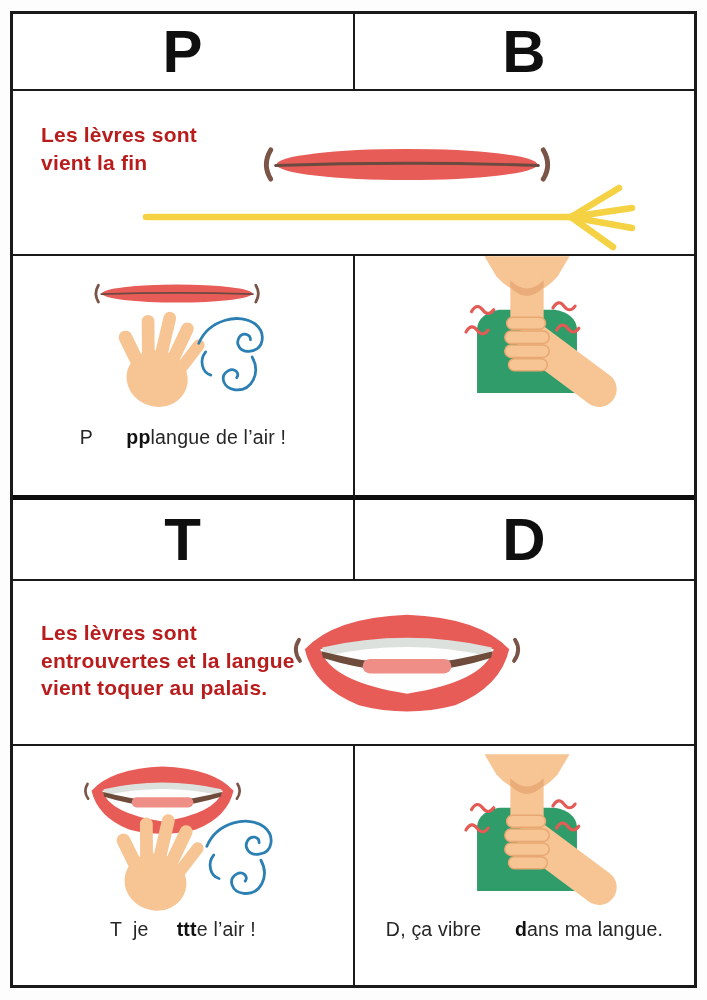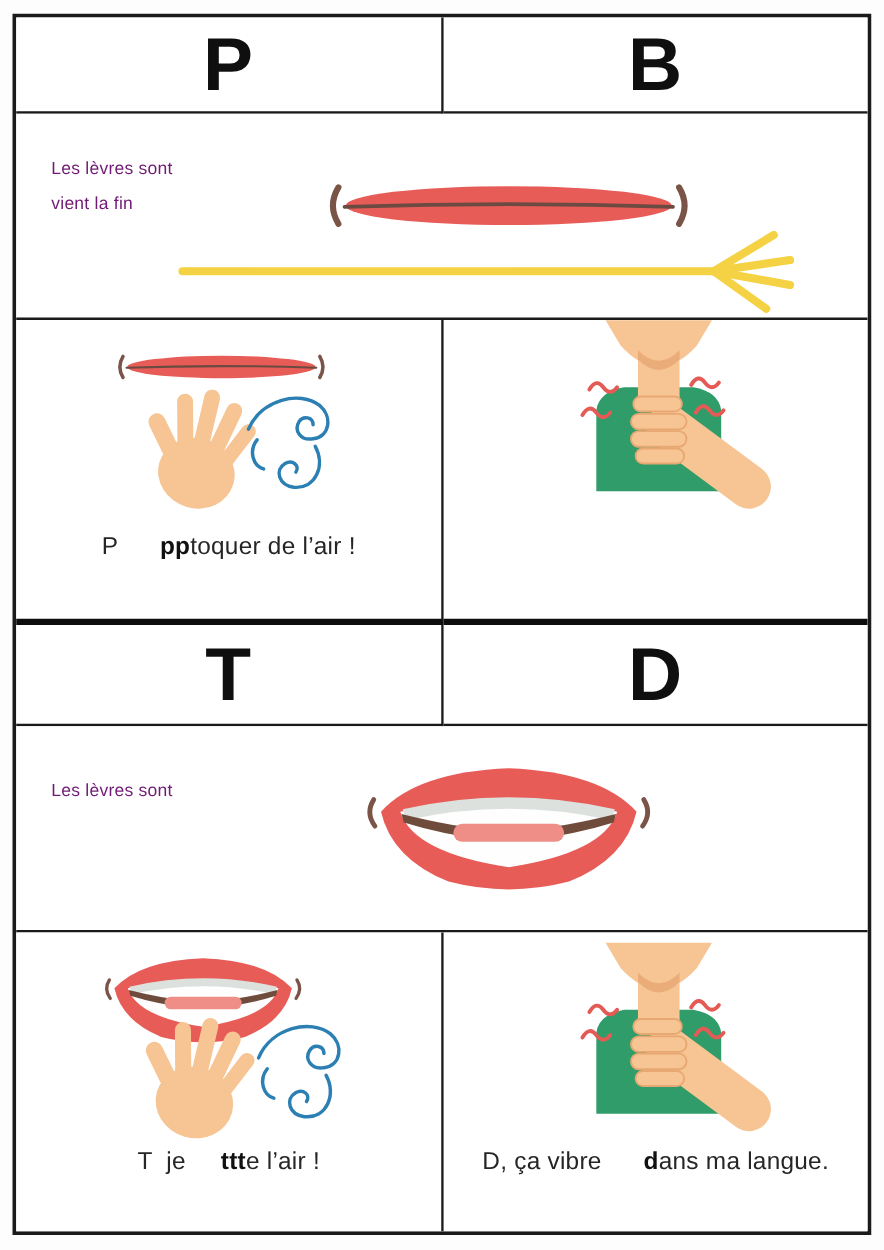--- a/index.html
+++ b/index.html
@@ -9,22 +9,22 @@
        border:3px solid #1a1a1a;background:#ffffff;display:grid;
        grid-template-columns:342px 339px;
        grid-template-rows:77px 165px 244px 81px 165px 239px;}
   .cell{position:relative;box-sizing:border-box;background:#ffffff;}
   .col-l{border-right:2px solid #1a1a1a;}
   .rb2{border-bottom:2px solid #1a1a1a;}
   .rb5{border-bottom:5px solid #0d0d0d;}
   .span2{grid-column:1/3;}
   .letter-cell{display:flex;align-items:center;justify-content:center;
                font-size:60px;font-weight:700;color:#0f0f0f;letter-spacing:1px;}
-  .desc-text{position:absolute;left:28px;font-size:14px;font-weight:400;
-             line-height:27.5px;color:#701a75;letter-spacing:.2px;}
+  .desc-text{position:absolute;left:28px;font-size:21px;font-weight:700;
+             line-height:27.5px;color:#b91c1c;letter-spacing:.2px;}
   .desc-text span{display:block;}
   .caption{position:absolute;left:0;right:0;text-align:center;font-size:19.5px;
            color:#262626;line-height:26px;white-space:pre-wrap;letter-spacing:.2px;}
   .caption b{font-weight:700;color:#111;margin-left:28px;}
   .abs{position:absolute;}
   svg{display:block;overflow:visible;}
 </style>
 </head>
 <body>
 
@@ -109,38 +109,40 @@
         </g>
       </svg>
     </div>
 
     <div class="cell col-l rb5">
       <svg class="abs" style="left:66px;top:20px;" width="218" height="136" viewBox="0 0 240 150">
         <use href="#lips-closed" transform="translate(15,7) scale(0.62)"></use>
         <use href="#hand" transform="translate(92,92) rotate(16)"></use>
         <use href="#swirls" transform="translate(130,40) scale(0.95)"></use>
       </svg>
-      <div class="caption" style="top:168px;"><span>P </span><b>pp</b><span>toquer de l’air !</span></div>
+      <div class="caption" style="top:168px;"><span>P </span><b>pp</b><span>langue de l’air !</span></div>
     </div>
     <div class="cell rb5">
       <svg class="abs" style="left:98px;top:0;" width="148" height="139" viewBox="0 0 160 150">
         <use href="#throat"></use>
       </svg>
     </div>
 
     <div class="cell letter-cell col-l rb2">
       <span>T</span>
     </div>
     <div class="cell letter-cell rb2">
       <span>D</span>
     </div>
 
     <div class="cell span2 rb2">
       <div class="desc-text" style="top:38px;">
         <span>Les lèvres sont</span>
+        <span>entrouvertes et la langue</span>
+        <span>vient toquer au palais.</span>
       </div>
       <svg class="abs" style="left:278px;top:24px;" width="232" height="108" viewBox="0 0 240 112">
         <use href="#mouth-open"></use>
       </svg>
     </div>
 
     <div class="cell col-l">
       <svg class="abs" style="left:56px;top:12px;" width="230" height="156" viewBox="0 0 250 170">
         <use href="#mouth-open" transform="translate(14,2) scale(0.73)"></use>
         <use href="#hand" transform="translate(100,114) rotate(16)"></use>

